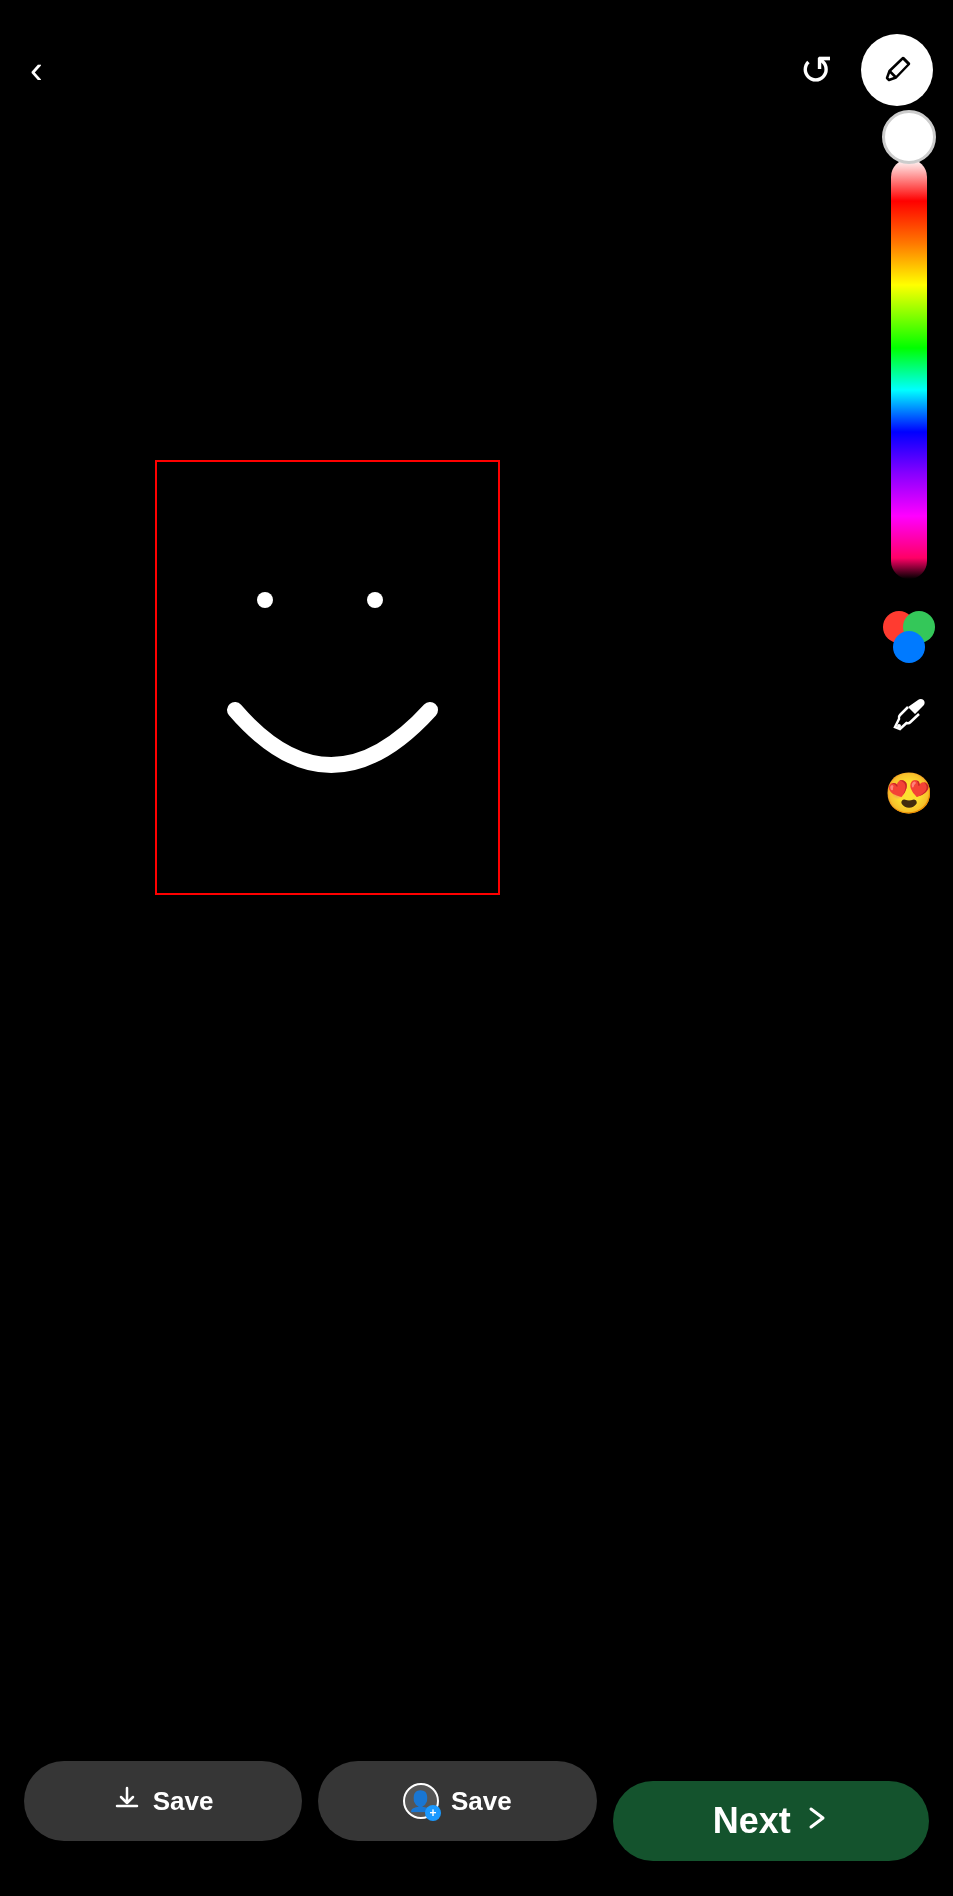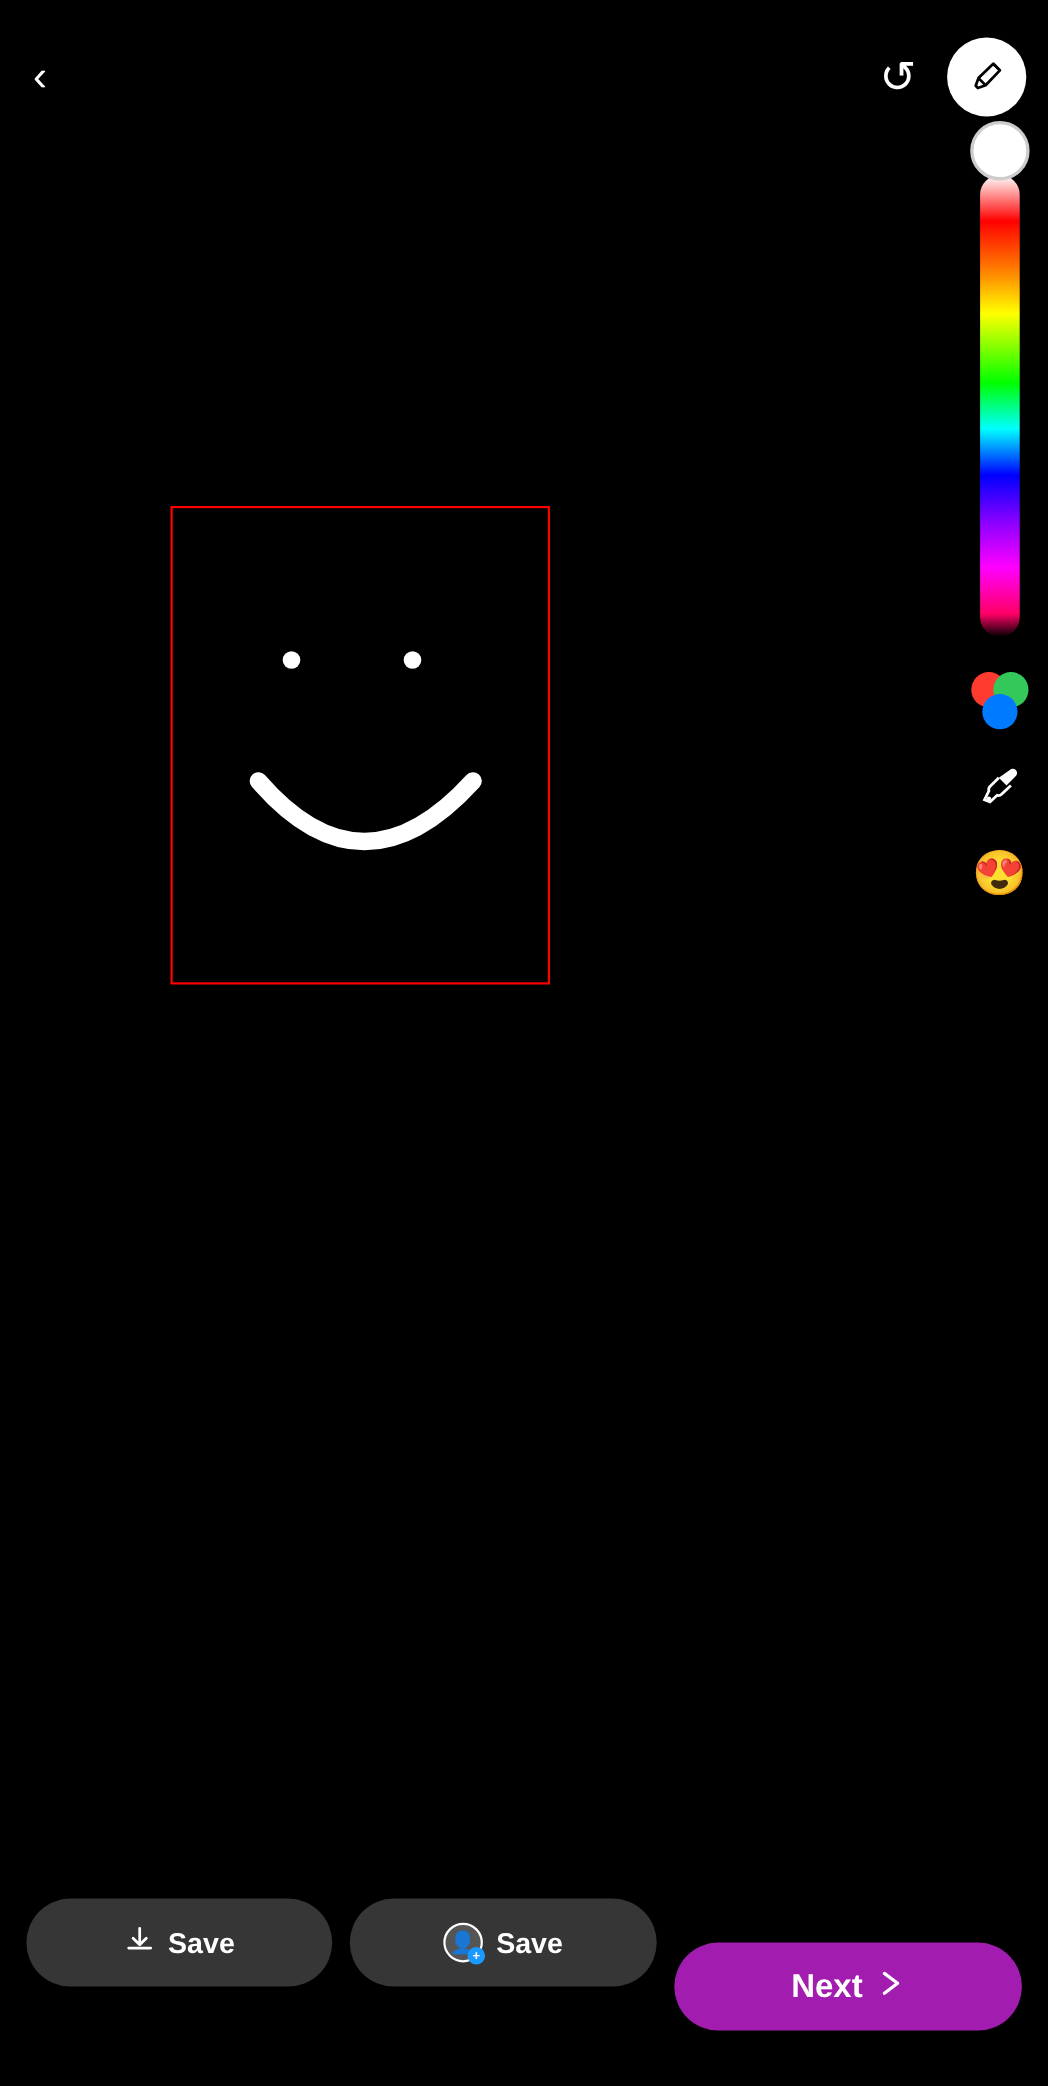--- a/index.html
+++ b/index.html
@@ -184,20 +184,21 @@
 
     
     .bottom-bar {
       position: absolute;
       bottom: 0;
       left: 0;
       right: 0;
       height: 170px;
       background: rgba(0,0,0,0.85);
       display: flex;
+      align-items: center;
       justify-content: space-between;
       padding: 0 24px 20px 24px;
       gap: 16px;
     }
 
     .bottom-btn {
       height: 80px;
       background: rgba(60, 60, 60, 0.9);
       border-radius: 40px;
       display: flex;
@@ -211,29 +212,29 @@
       padding: 0 28px;
       flex: 1;
     }
 
     .bottom-btn .btn-icon {
       font-size: 28px;
     }
 
     .next-btn {
       height: 80px;
-      background: #a21caf;
+      background: #14532d;
       border-radius: 40px;
       display: flex;
       align-items: center;
       justify-content: center;
       gap: 12px;
       cursor: pointer;
       color: #fff;
-      font-size: 30px;
+      font-size: 36px;
       font-weight: 700;
       padding: 0 36px;
       flex: 1.1;
       margin-top: 40px;
     }
 
     .next-btn .arrow-icon {
       font-size: 26px;
     }
 

